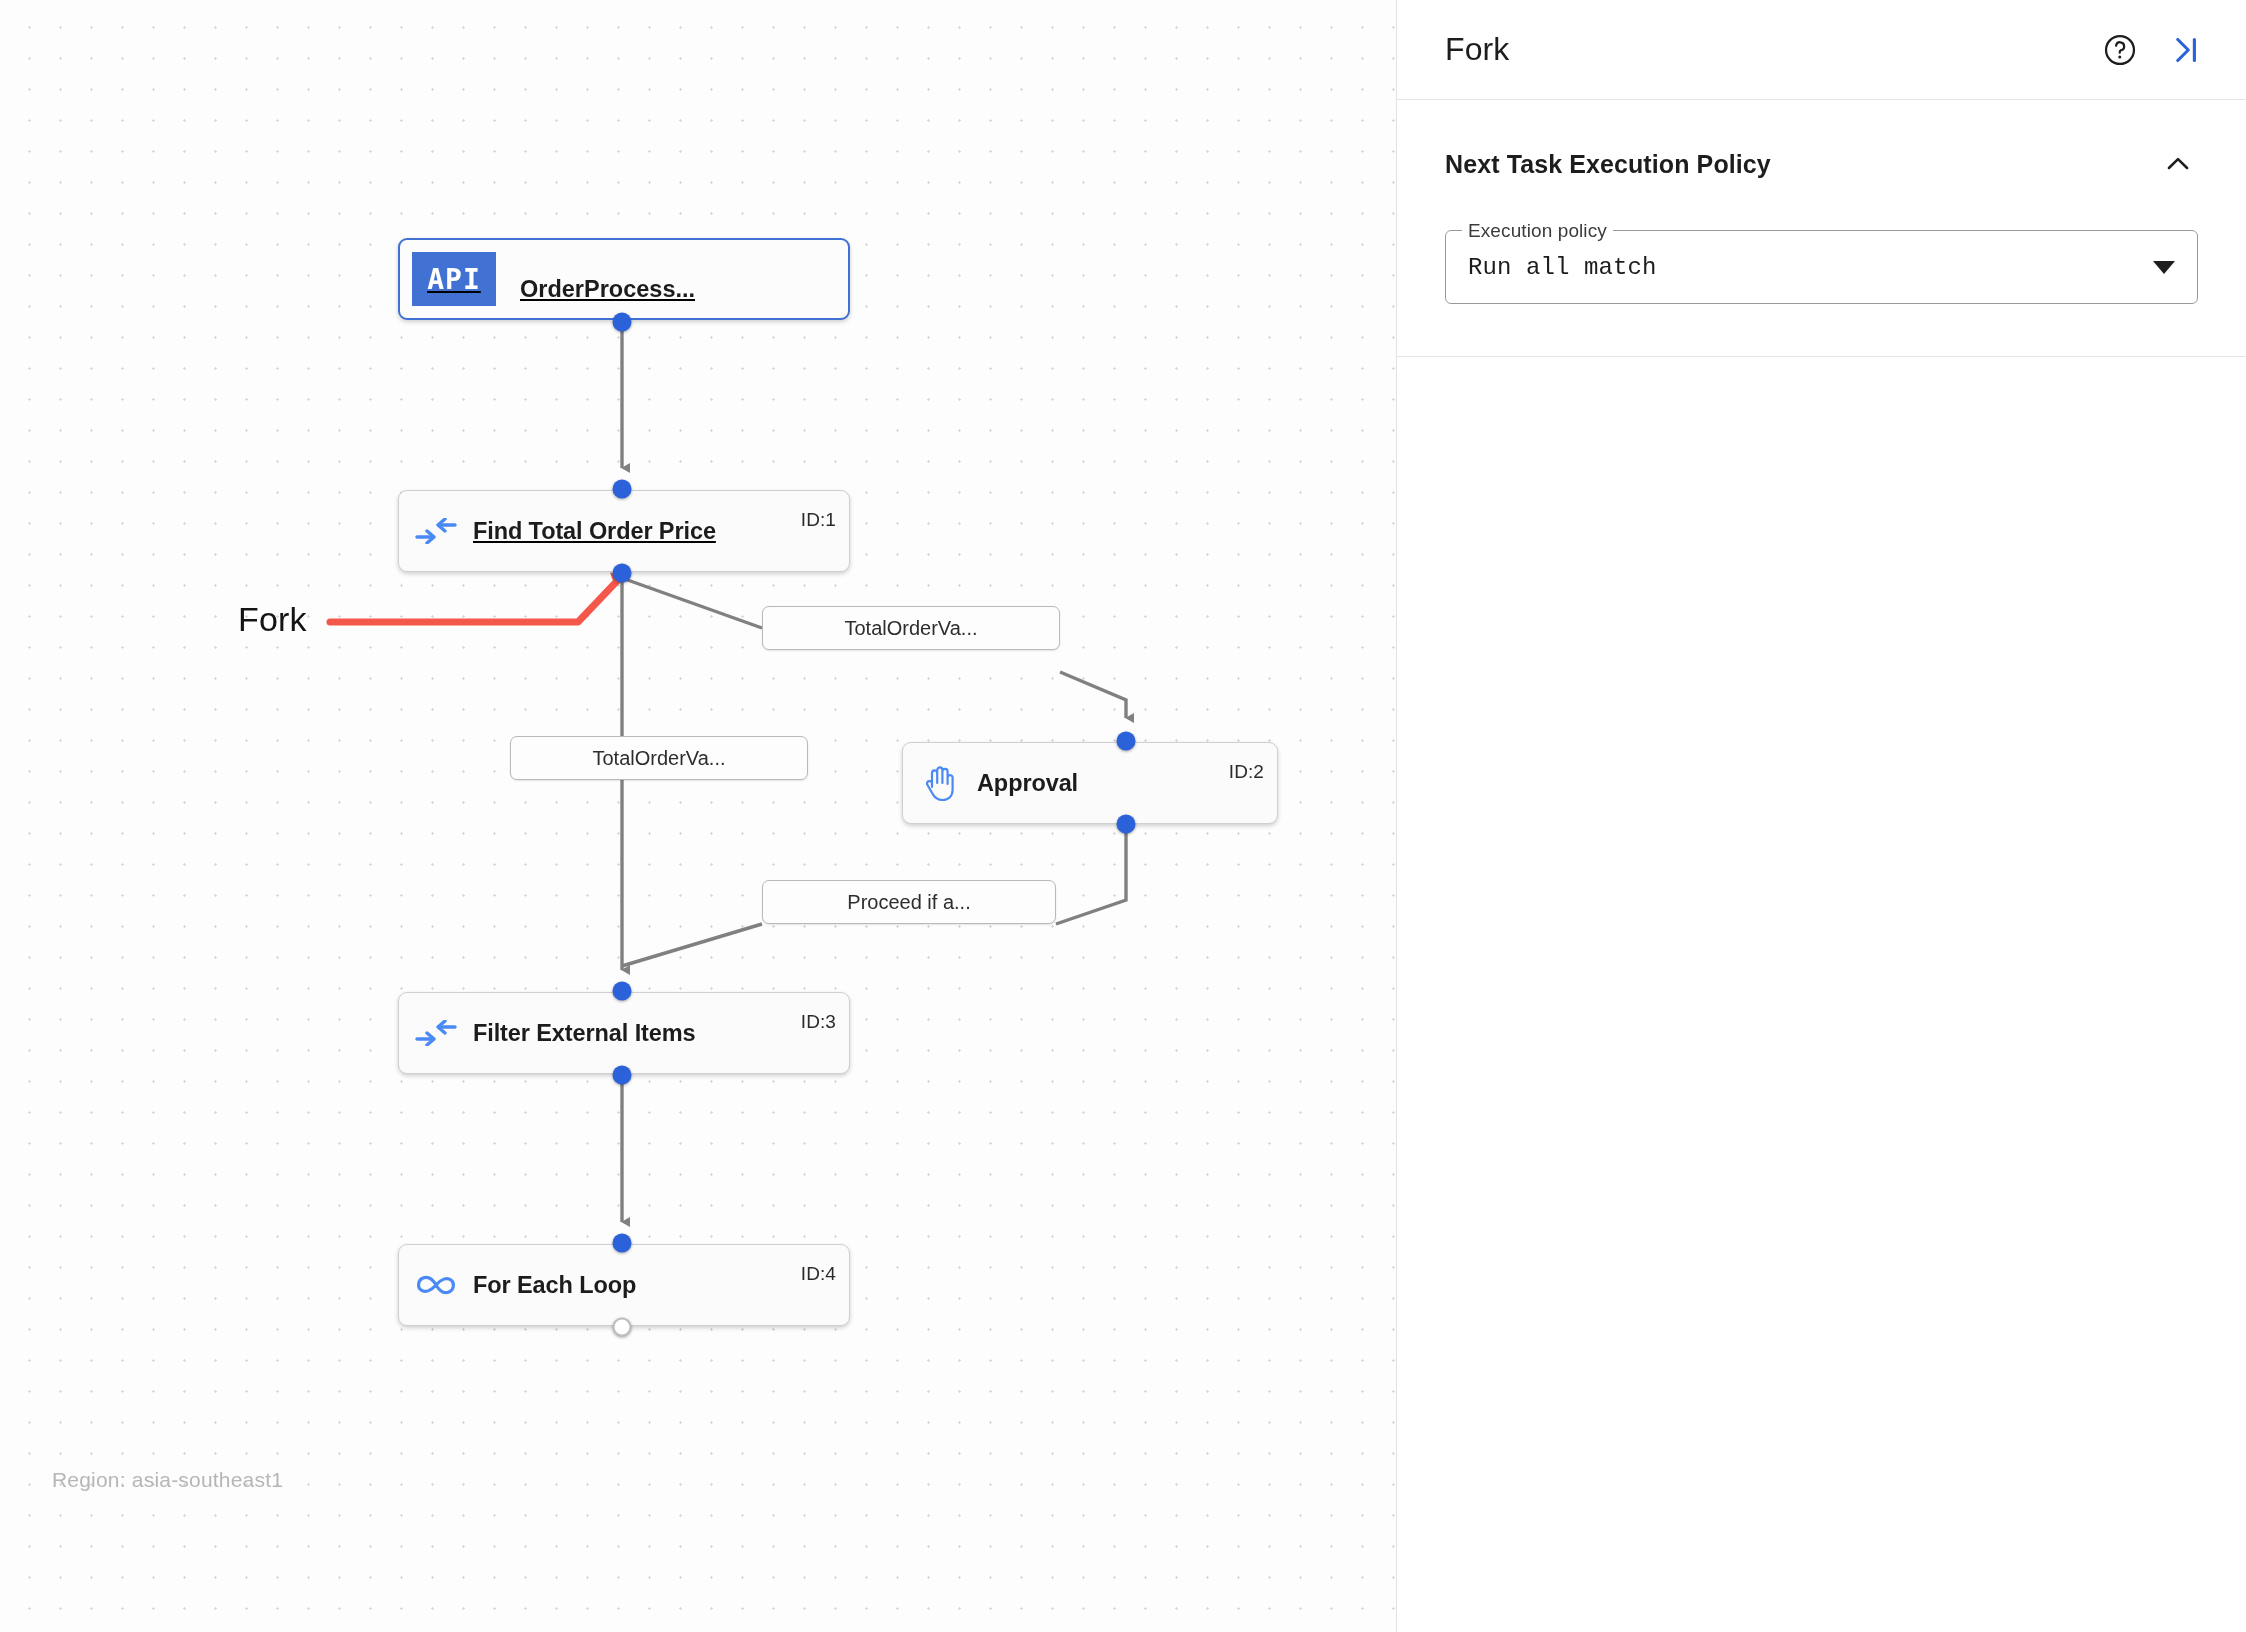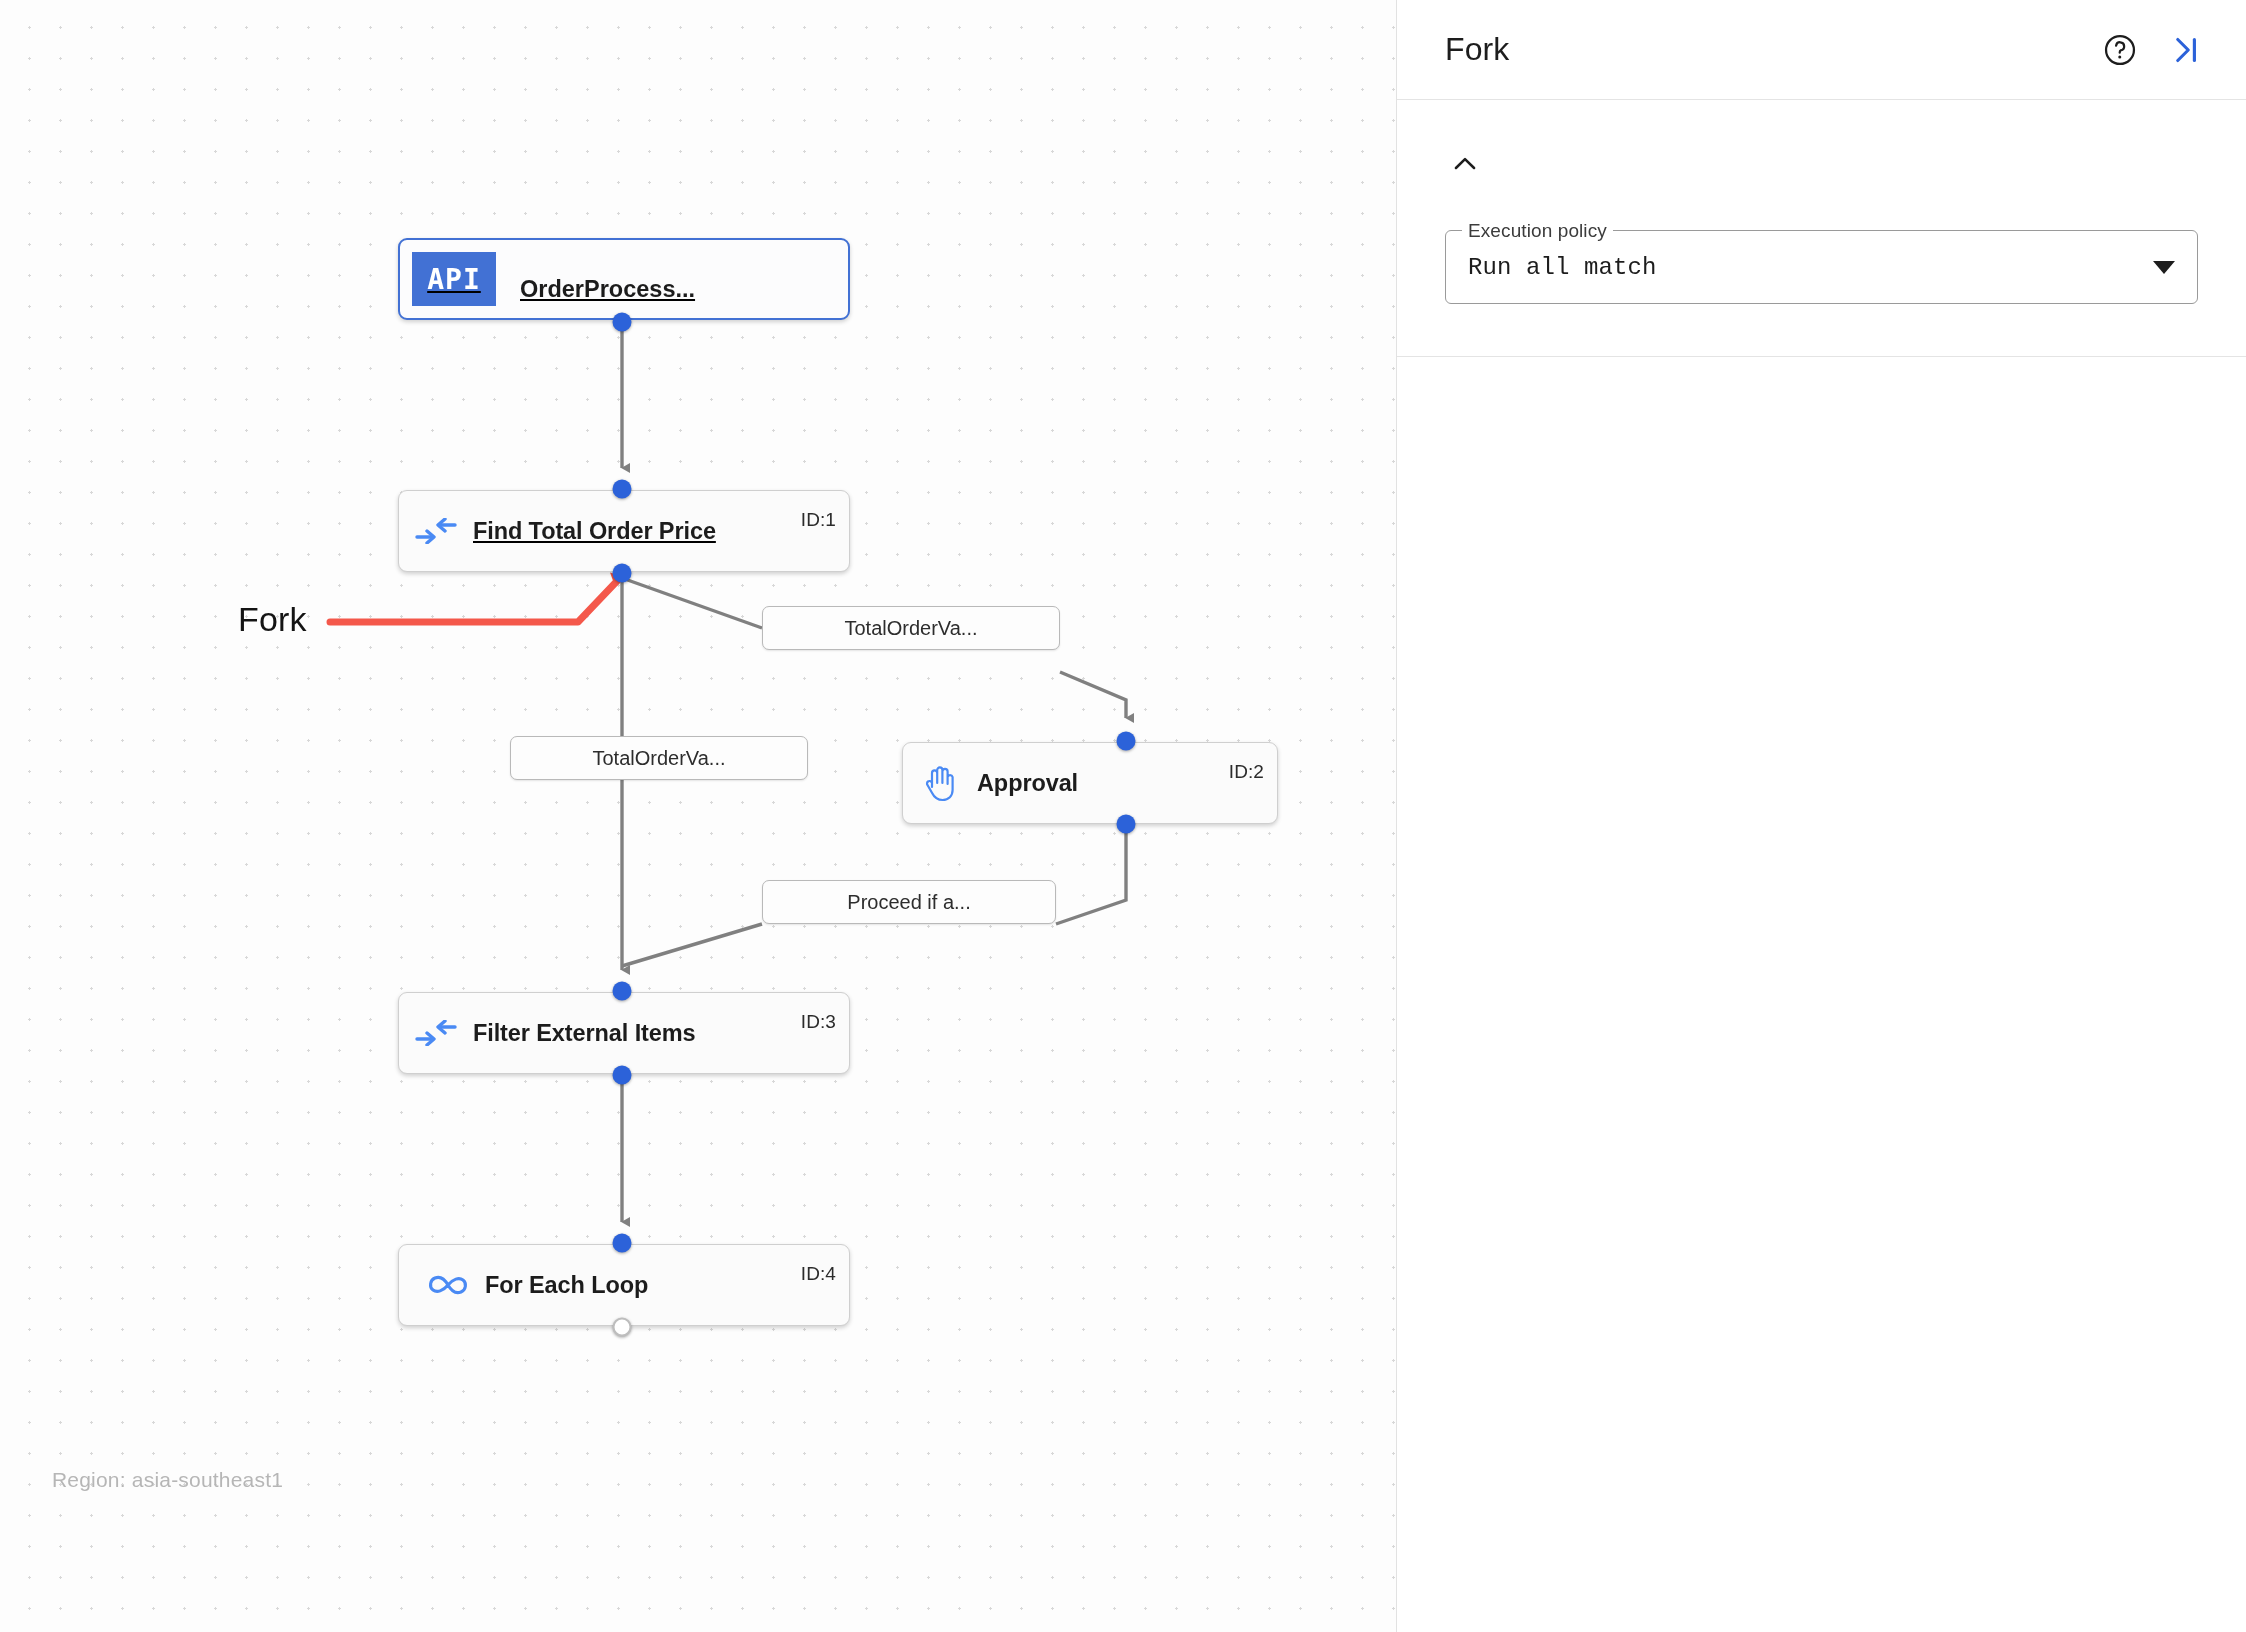--- a/index.html
+++ b/index.html
@@ -316,21 +316,21 @@
           <path d="M2,19 L17,19" stroke="#4a8af4" stroke-width="3.4" fill="none" stroke-linecap="round"></path>
           <path d="M12,13 L19,19 L12,25" stroke="#4a8af4" stroke-width="3.4" fill="none" stroke-linecap="round" stroke-linejoin="round"></path>
           <path d="M40,7 L25,7" stroke="#4a8af4" stroke-width="3.4" fill="none" stroke-linecap="round"></path>
           <path d="M30,1 L23,7 L30,13" stroke="#4a8af4" stroke-width="3.4" fill="none" stroke-linecap="round" stroke-linejoin="round"></path>
         </svg>
       </div>
       <div class="node-label">Filter External Items</div>
       <div class="node-id">ID:3</div>
     </div>
 
-    <div class="node" style="left:398px; top:1244px; width:452px; height:82px;padding-left:12px;">
+    <div class="node" style="left:398px; top:1244px; width:452px; height:82px;">
       <div class="node-icon">
         <svg width="44" height="24" viewBox="0 0 44 24">
           <path d="M22,12 c-4,-7 -8,-9 -13,-7 c-5,2 -6,9 -2,12 c4,3 10,1 15,-5
                    c5,-6 11,-8 15,-5 c4,3 3,10 -2,12 c-5,2 -9,0 -13,-7" stroke="#4a8af4" stroke-width="3.1" fill="none" stroke-linecap="round" stroke-linejoin="round"></path>
         </svg>
       </div>
       <div class="node-label">For Each Loop</div>
       <div class="node-id">ID:4</div>
     </div>
 
@@ -367,20 +367,21 @@
           <svg width="36" height="36" viewBox="0 0 24 24">
             <path d="M6.5,5 L13.5,12 L6.5,19" stroke="#2c62d9" stroke-width="2.1" fill="none" stroke-linecap="round" stroke-linejoin="round"></path>
             <path d="M17.6,5 L17.6,19" stroke="#2c62d9" stroke-width="2.1" stroke-linecap="round"></path>
           </svg>
         </div>
       </div>
     </div>
 
     <div class="panel-section">
       <div class="section-head">
+        <div class="section-title">Next Task Execution Policy</div>
         <div class="icon-btn">
           <svg width="32" height="32" viewBox="0 0 24 24">
             <path d="M5.2,15 L12,8.3 L18.8,15" stroke="#1d1d1d" stroke-width="1.9" fill="none" stroke-linecap="round" stroke-linejoin="round"></path>
           </svg>
         </div>
       </div>
 
       <div class="mdc-field">
         <div class="mdc-notch">Execution policy</div>
         <div class="mdc-value">Run all match</div>

